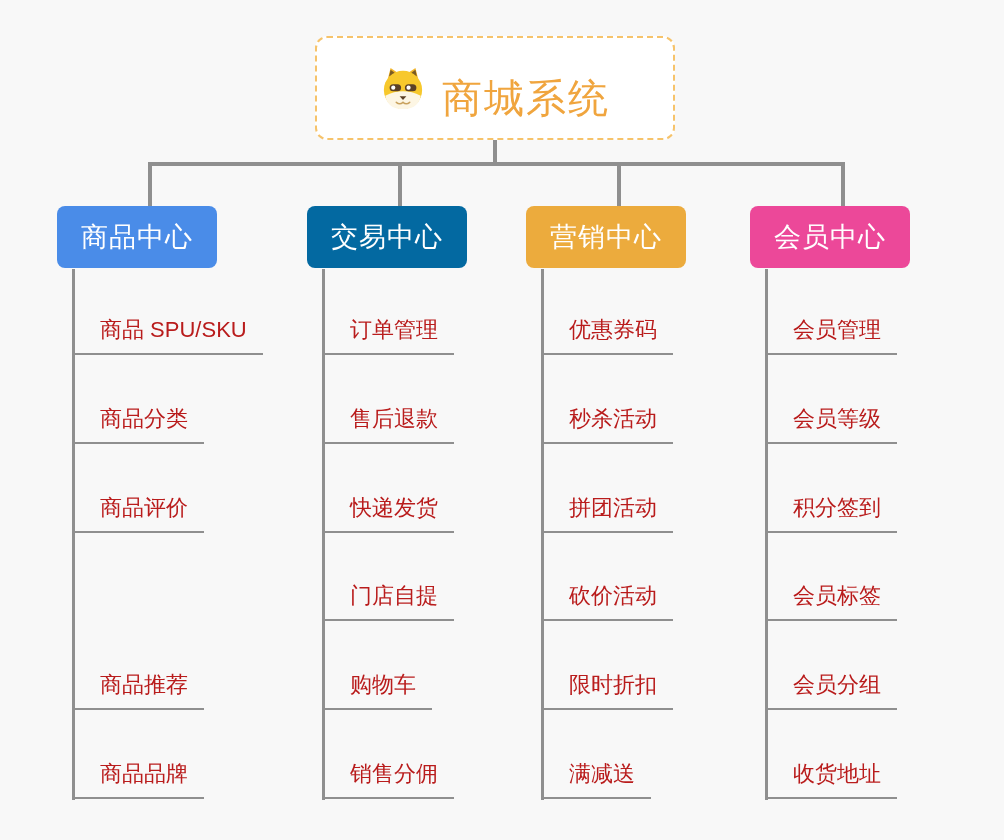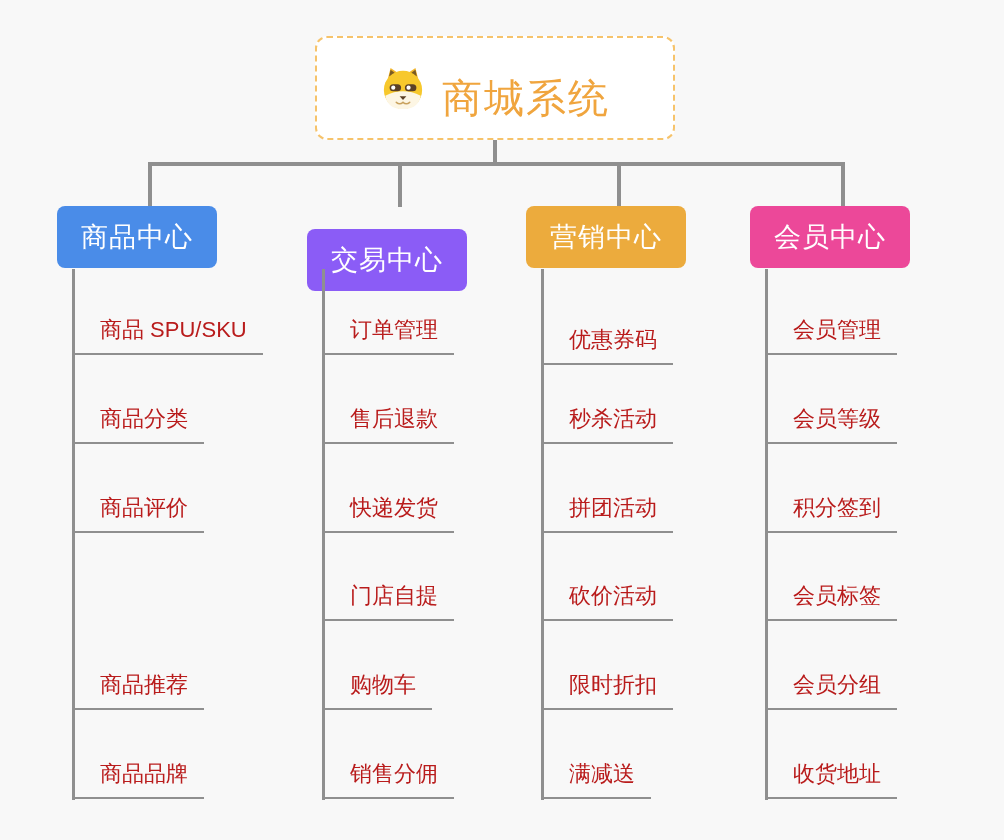--- a/index.html
+++ b/index.html
@@ -120,38 +120,38 @@
         <span class="branch-label">商品中心</span>
       </div>
       <div class="column" style="left: 72px;">
         <div class="col-line"></div>
         <div class="leaf" style="top: 46px;">商品 SPU/SKU</div>
         <div class="leaf" style="top: 135px;">商品分类</div>
         <div class="leaf" style="top: 224px;">商品评价</div>
         <div class="leaf" style="top: 401px;">商品推荐</div>
         <div class="leaf" style="top: 490px;">商品品牌</div>
       </div>
-      <div class="branch-node" style="left: 307px; background: #8b5cf6; margin-top: 23px;">
+      <div class="branch-node" style="left: 307px; background: #0369a1;">
         <span class="branch-label">交易中心</span>
       </div>
       <div class="column" style="left: 322px;">
         <div class="col-line"></div>
         <div class="leaf" style="top: 46px;">订单管理</div>
         <div class="leaf" style="top: 135px;">售后退款</div>
         <div class="leaf" style="top: 224px;">快递发货</div>
         <div class="leaf" style="top: 312px;">门店自提</div>
         <div class="leaf" style="top: 401px;">购物车</div>
         <div class="leaf" style="top: 490px;">销售分佣</div>
       </div>
       <div class="branch-node" style="left: 526px; background: rgb(236, 171, 61);">
         <span class="branch-label">营销中心</span>
       </div>
       <div class="column" style="left: 541px;">
         <div class="col-line"></div>
-        <div class="leaf" style="top: 56px;">优惠券码</div>
+        <div class="leaf" style="top: 46px;">优惠券码</div>
         <div class="leaf" style="top: 135px;">秒杀活动</div>
         <div class="leaf" style="top: 224px;">拼团活动</div>
         <div class="leaf" style="top: 312px;">砍价活动</div>
         <div class="leaf" style="top: 401px;">限时折扣</div>
         <div class="leaf" style="top: 490px;">满减送</div>
       </div>
       <div class="branch-node" style="left: 750px; background: #ec4899;">
         <span class="branch-label">会员中心</span>
       </div>
       <div class="column" style="left: 765px;">

